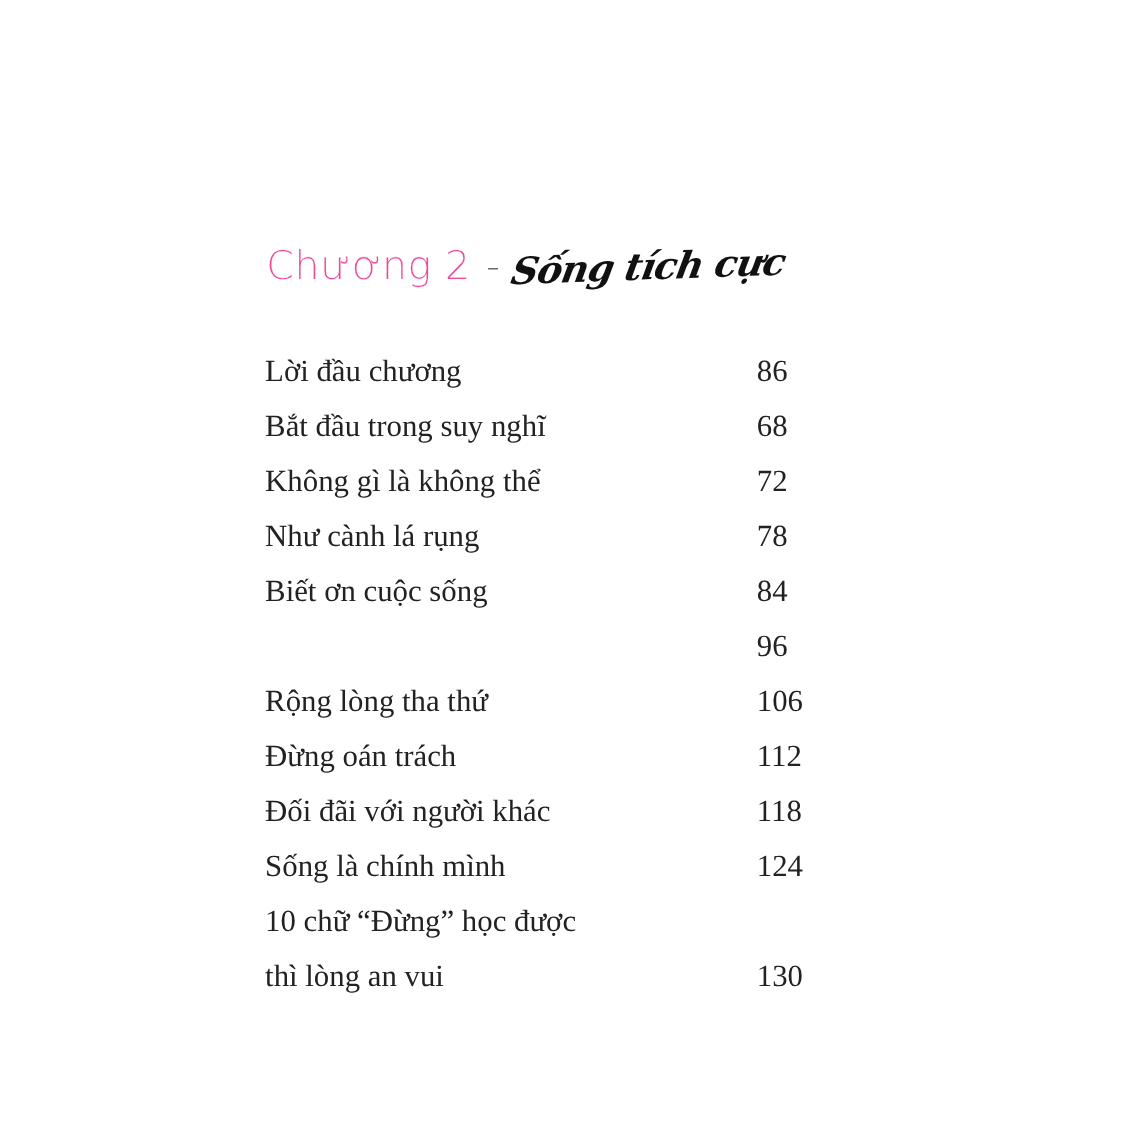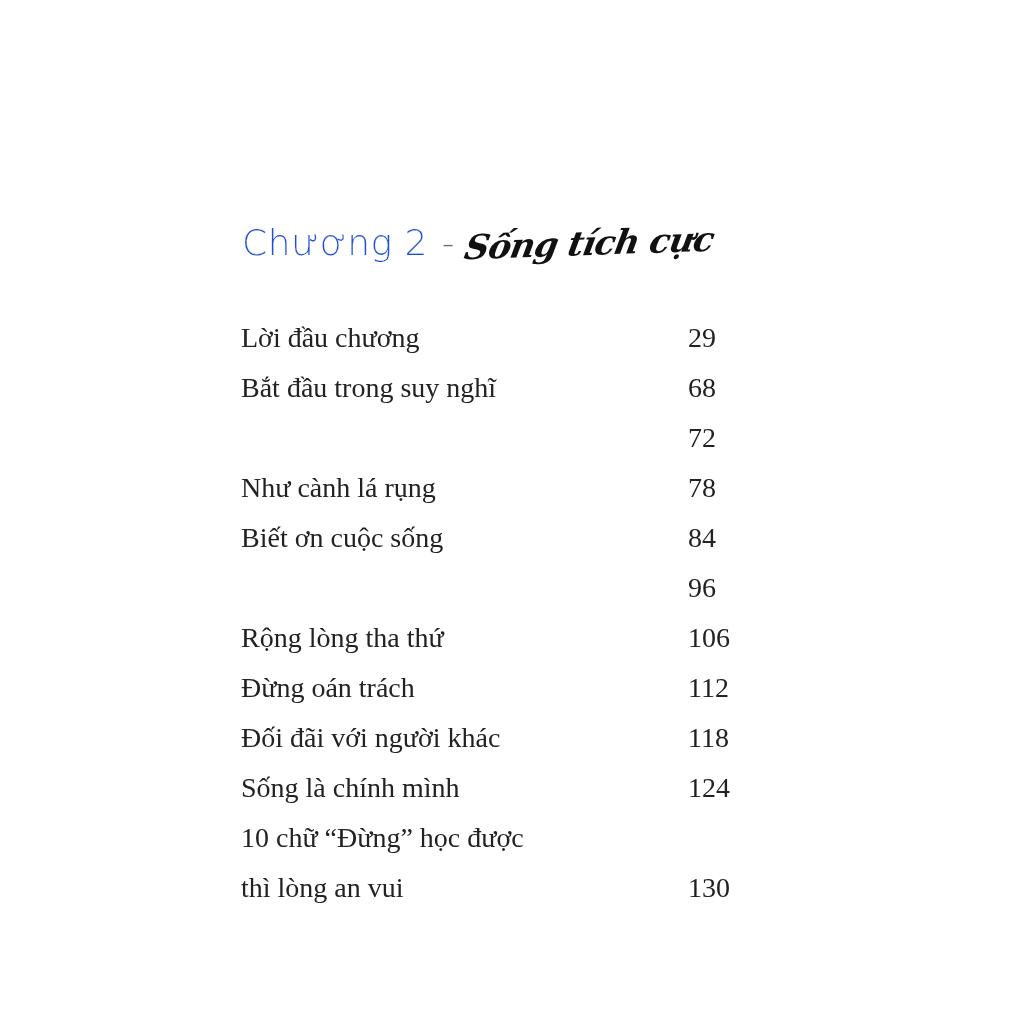--- a/index.html
+++ b/index.html
@@ -22,21 +22,21 @@
       top: 222px;
       height: 60px;
       display: flex;
       align-items: baseline;
       white-space: nowrap;
     }
     .chapter-label {
       font-family: "DejaVu Sans", sans-serif;
       font-weight: 200;
       font-size: 36px;
-      color: #1d4ed8;
+      color: #ec4899;
       letter-spacing: 0.5px;
       -webkit-text-stroke: 0.2px #ffffff;
     }
     .chapter-dash {
       font-family: "DejaVu Sans", sans-serif;
       font-weight: 200;
       font-size: 34px;
       color: #6a6a6a;
       margin: 0 12px 0 14px;
     }
@@ -83,27 +83,28 @@
 <div class="page">
   <div class="chapter-heading">
     <span class="chapter-label">Chương 2</span>
     <span class="chapter-dash">-</span>
     <span class="chapter-subtitle">Sống tích cực</span>
   </div>
 
   <div class="toc">
     <div class="toc-row">
       <span class="toc-title">Lời đầu chương</span>
-      <span class="toc-page">29</span>
+      <span class="toc-page">86</span>
     </div>
     <div class="toc-row">
       <span class="toc-title">Bắt đầu trong suy nghĩ</span>
       <span class="toc-page">68</span>
     </div>
     <div class="toc-row">
+      <span class="toc-title">Không gì là không thể</span>
       <span class="toc-page">72</span>
     </div>
     <div class="toc-row">
       <span class="toc-title">Như cành lá rụng</span>
       <span class="toc-page">78</span>
     </div>
     <div class="toc-row">
       <span class="toc-title">Biết ơn cuộc sống</span>
       <span class="toc-page">84</span>
     </div>

